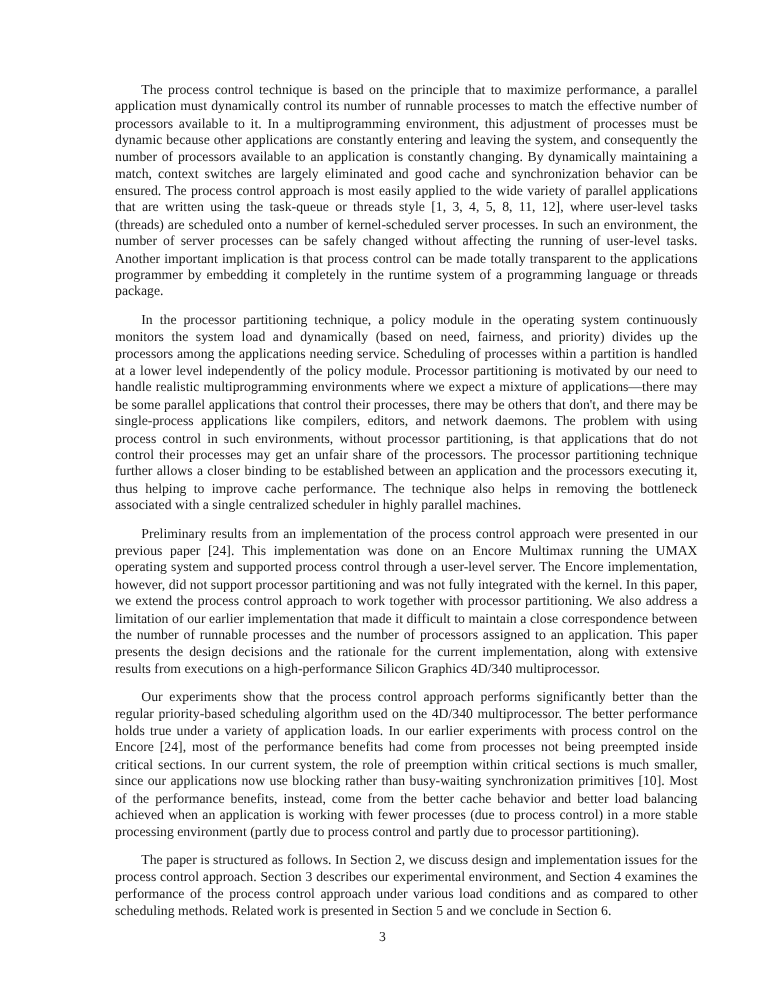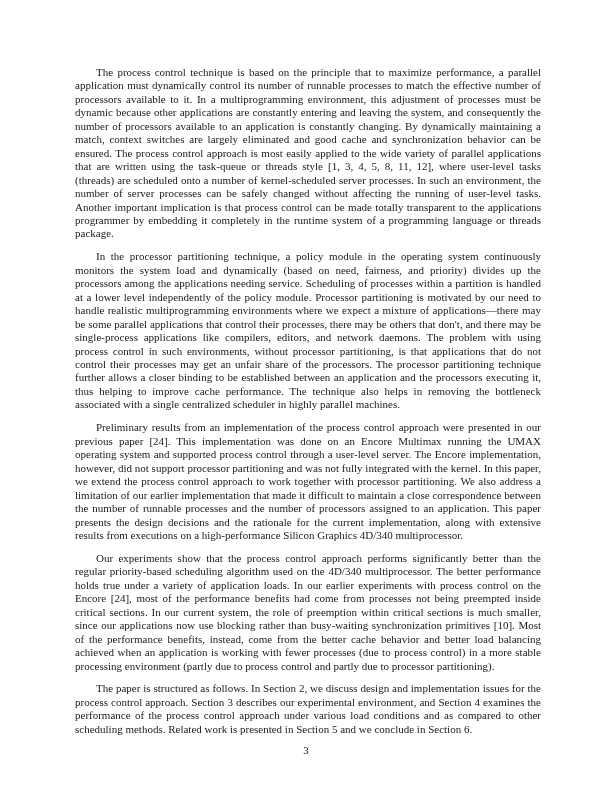--- a/index.html
+++ b/index.html
@@ -1,19 +1,19 @@
 <!DOCTYPE html>
 <html><head>
 <meta charset="utf-8">
 <style>
   html, body { margin: 0; padding: 0; background: #ffffff; }
   body { width: 612px; height: 791px; position: relative; overflow: hidden; }
   .page {
     position: absolute;
-    left: 75px;
+    left: 92px;
     top: 66px;
     width: 466px;
     font-family: "Liberation Serif", "DejaVu Serif", serif;
     font-size: 11px;
     line-height: 13.45px;
     color: #1a1a1a;
     text-align: justify;
   }
   .para {
     margin: 0 0 9.5px 0;

